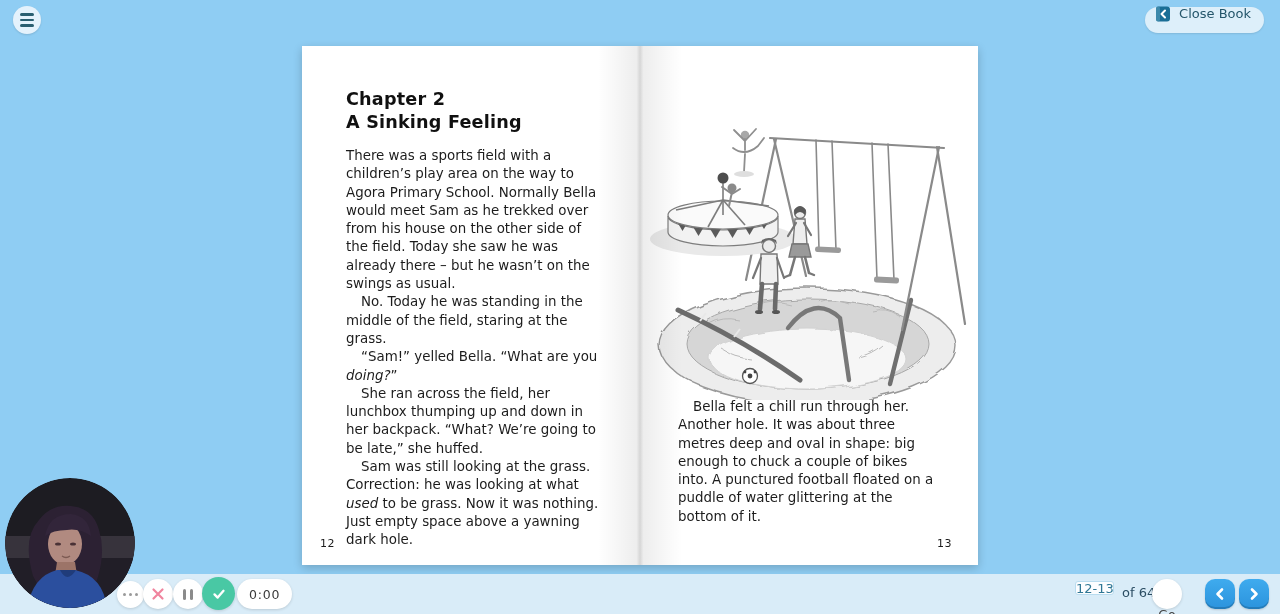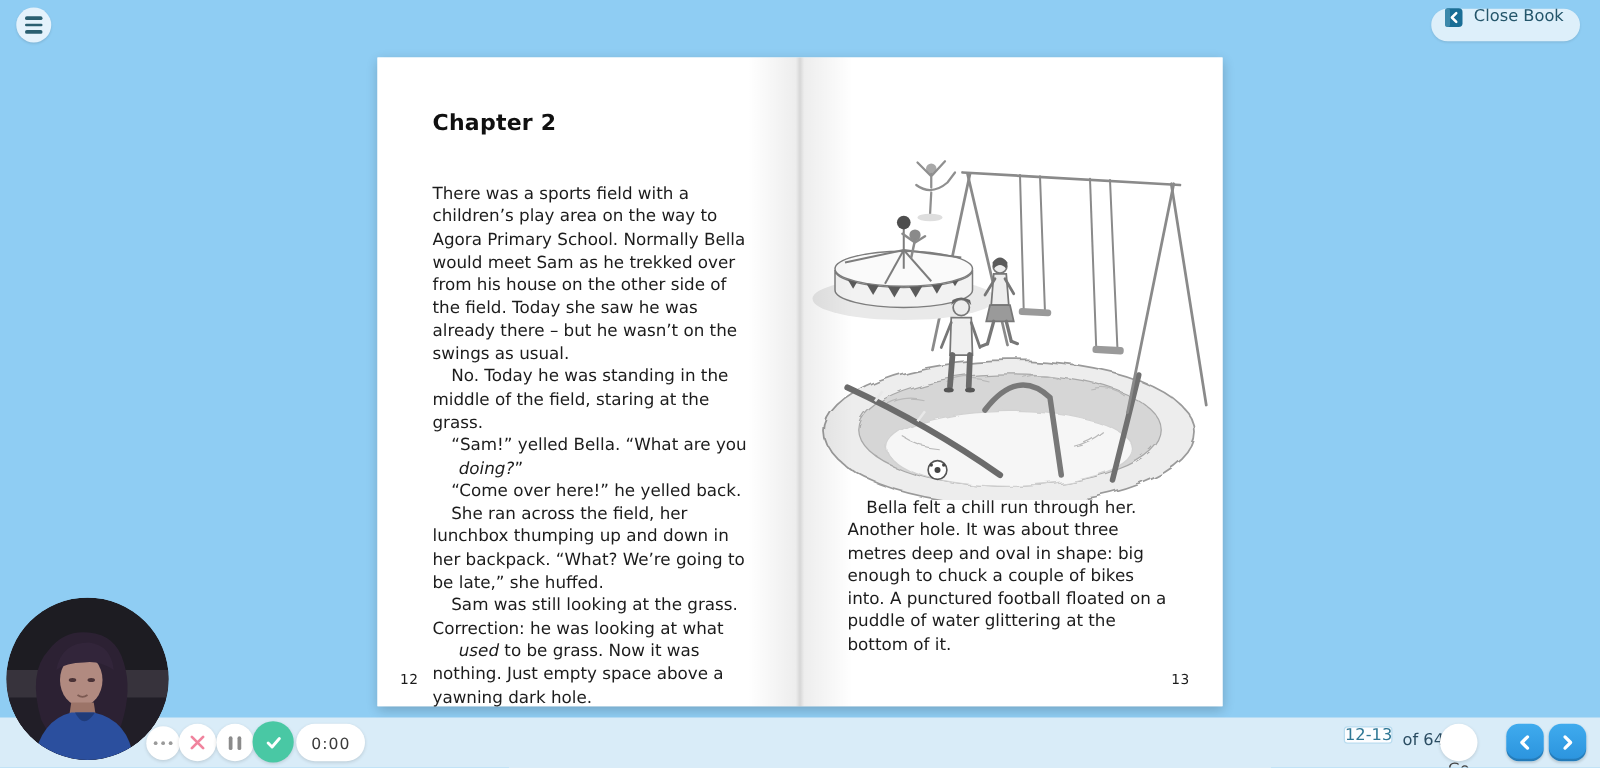--- a/index.html
+++ b/index.html
@@ -32,21 +32,21 @@
     background:linear-gradient(to right, rgba(0,0,0,0) 0%, rgba(0,0,0,.07) 46%, rgba(0,0,0,.16) 50%, rgba(0,0,0,.07) 54%, rgba(0,0,0,0) 100%); }
 
   .heading-block { position:absolute; left:44px; top:42px; width:258px; text-align:left; }
   .heading-block div { font-size:17.6px; font-weight:700; line-height:23px; color:#101010; letter-spacing:.2px; }
 
   .paras { position:absolute; }
   .paras-left  { left:44px; top:101px; width:258px; }
   .paras-right { left:38px;  top:352px; width:262px; }
   .body-para { font-size:13.4px; line-height:18.3px; color:#1c1c1c; }
   .body-para.indent { text-indent:15px; }
-  .body-para em { font-style:italic;margin-left:21px; }
+  .body-para em { font-style:italic; }
 
   .pageno { position:absolute; bottom:15px; font-size:11px; color:#1c1c1c; letter-spacing:.5px; }
   .pageno-left { left:18px; }
   .pageno-right { right:26px; }
 
   .illus { position:absolute; left:8px; top:42px; width:320px; height:312px; }
 
   
   .bottom-bar { left:0; bottom:0; width:1280px; height:40px; background:var(--bottom-bar,#d9ecf8); }
 
@@ -95,26 +95,26 @@
       </svg>
     </span>
     <span>Close Book</span>
   </div>
 
   <div class="abs book">
 
     <div class="page page-left">
       <div class="heading-block">
         <div>Chapter 2</div>
+        <div>A Sinking Feeling</div>
       </div>
       <div class="paras paras-left">
           <p class="body-para"><span>There was a sports field with a children’s play area on the way to Agora Primary School. Normally Bella would meet Sam as he trekked over from his house on the other side of the field. Today she saw he was already there – but he wasn’t on the swings as usual.</span></p>
           <p class="body-para indent"><span>No. Today he was standing in the middle of the field, staring at the grass.</span></p>
           <p class="body-para indent"><span>“Sam!” yelled Bella. “What are you </span><em>doing?</em><span>”</span></p>
-          <p class="body-para indent"><span>“Come over here!” he yelled back.</span></p>
           <p class="body-para indent"><span>She ran across the field, her lunchbox thumping up and down in her backpack. “What? We’re going to be late,” she huffed.</span></p>
           <p class="body-para indent"><span>Sam was still looking at the grass. Correction: he was looking at what </span><em>used</em><span> to be grass. Now it was nothing. Just empty space above a yawning dark hole.</span></p>
         </div>
       <div class="pageno pageno-left">12</div>
     </div>
 
     <div class="page page-right">
 
       <svg class="illus" viewBox="0 0 320 312">
         <defs>

